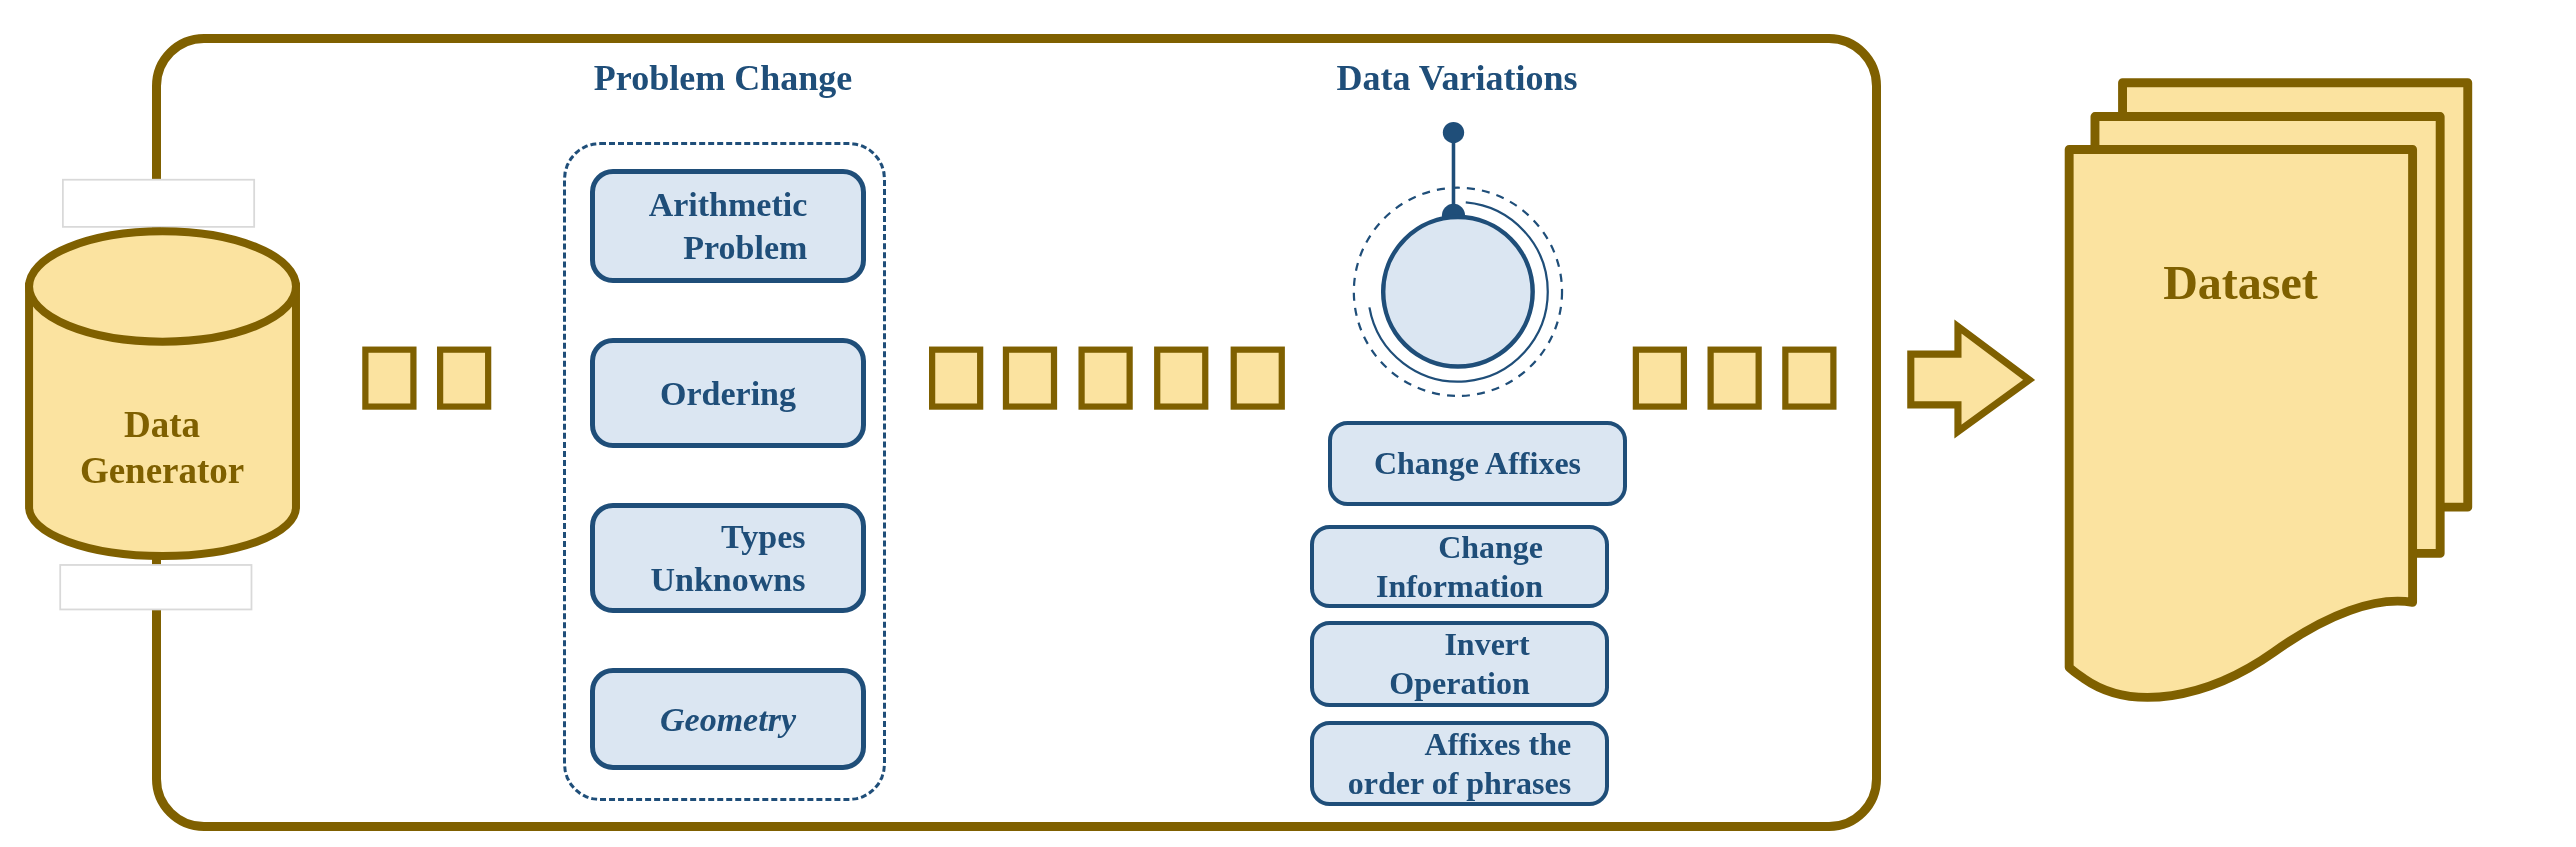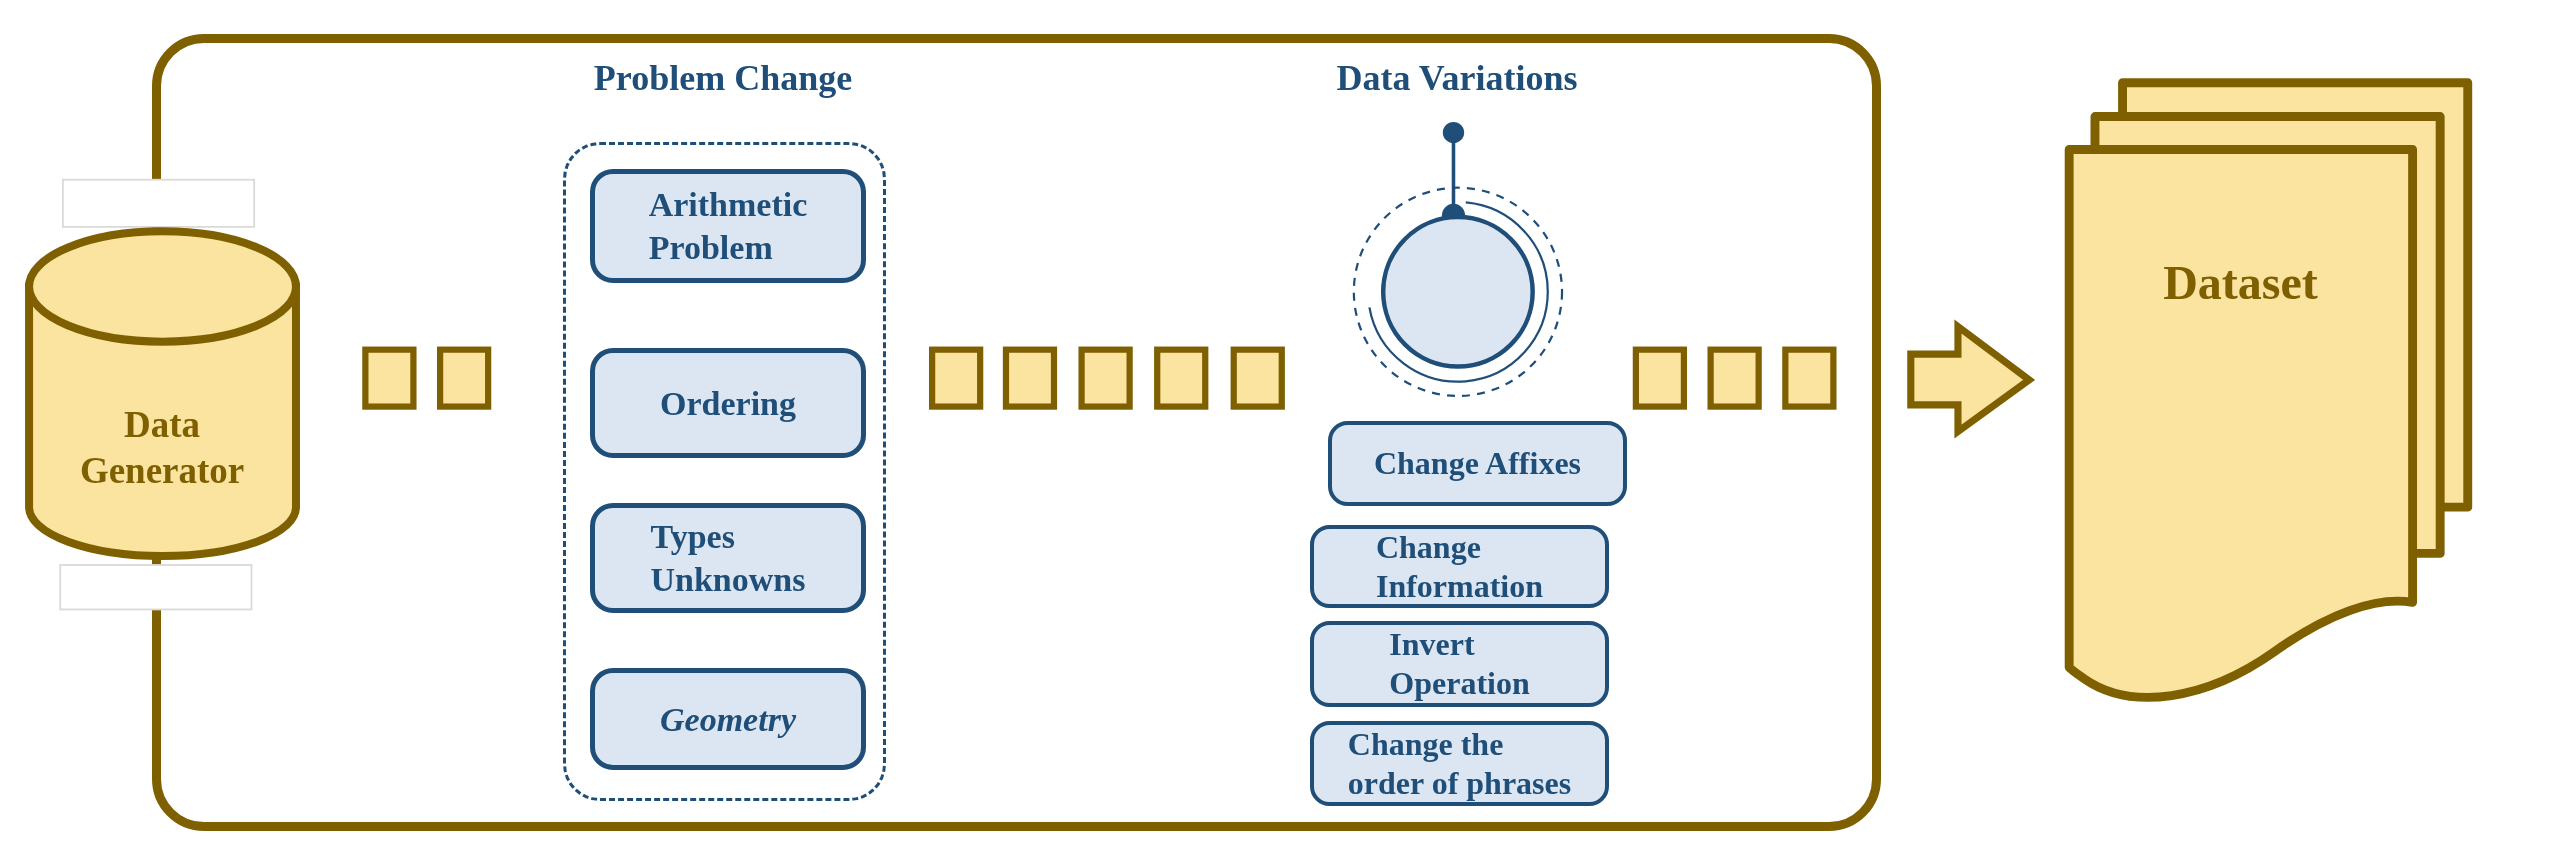--- a/index.html
+++ b/index.html
@@ -25,21 +25,21 @@
   .navy-line{stroke:var(--navy);stroke-width:4px;}
   .blue-circle{fill:var(--blue-fill);stroke:var(--navy);stroke-width:5px;}
   .dash-circle{fill:none;stroke:var(--navy);stroke-width:2.5px;stroke-dasharray:9 8;}
   .thin-arc{fill:none;stroke:var(--navy);stroke-width:2.5px;}
   
   .z3{z-index:3;}
   .section-title{width:320px;text-align:center;font-weight:bold;font-size:36px;
                  color:var(--navy);white-space:nowrap;}
   .bluebox{box-sizing:border-box;background:var(--blue-fill);border:5.3px solid var(--navy);
            border-radius:23px;display:flex;align-items:center;justify-content:center;
-           text-align:left;font-weight:bold;color:var(--navy);white-space:pre-line;}
+           text-align:right;font-weight:bold;color:var(--navy);white-space:pre-line;}
   .pbox{left:590px;width:276px;font-size:34px;line-height:43px;}
   .vbox{left:1310px;width:299px;border-width:4.5px;border-radius:19.6px;font-size:32px;line-height:39px;}
   .dashed-group{left:563px;top:142px;width:323px;height:659px;box-sizing:border-box;
                 border:3.6px dashed var(--navy);border-radius:37px;}
   .olive-label{text-align:center;font-weight:bold;color:var(--gold-dark);white-space:pre-line;}
   .source-label{left:19.6px;top:402px;width:285px;font-size:37px;line-height:46px;}
   .dataset-label{left:2068px;top:256px;width:345px;font-size:48px;line-height:53px;}
 </style>
 </head>
 <body>
@@ -89,29 +89,29 @@
     </g>
   </svg>
 
   <div class="abs z3 olive-label source-label">Data
 Generator</div>
 
   <div class="abs z3 section-title" style="left:563px;top:57px;">Problem Change</div>
   <div class="abs z3 dashed-group"></div>
   <div class="abs z3 bluebox pbox" style="top:169px;height:114px;">Arithmetic
 Problem</div>
-  <div class="abs z3 bluebox pbox" style="top:348px;height:110px;font-family:Liberation Serif, serif;">Ordering</div>
+  <div class="abs z3 bluebox pbox" style="top:338px;height:110px;font-family:Liberation Serif, serif;">Ordering</div>
   <div class="abs z3 bluebox pbox" style="top:503px;height:110px;">Types
 Unknowns</div>
   <div class="abs z3 bluebox pbox" style="top:668px;height:102px;font-style:italic;">Geometry</div>
 
   <div class="abs z3 section-title" style="left:1297px;top:57px;">Data Variations</div>
   <div class="abs z3 bluebox vbox" style="top:421px;height:85px;margin-left:18px;">Change Affixes</div>
   <div class="abs z3 bluebox vbox" style="top:621px;height:86px;">Invert
 Operation</div>
   <div class="abs z3 bluebox vbox" style="top:525px;height:83px;">Change
 Information</div>
-  <div class="abs z3 bluebox vbox" style="top:721px;height:85px;">Change the
+  <div class="abs z3 bluebox vbox" style="top:721px;height:85px;">Affixes the
 order of phrases</div>
 
   <div class="abs z3 olive-label dataset-label">Dataset</div>
 </div>
 
 
 </body></html>

